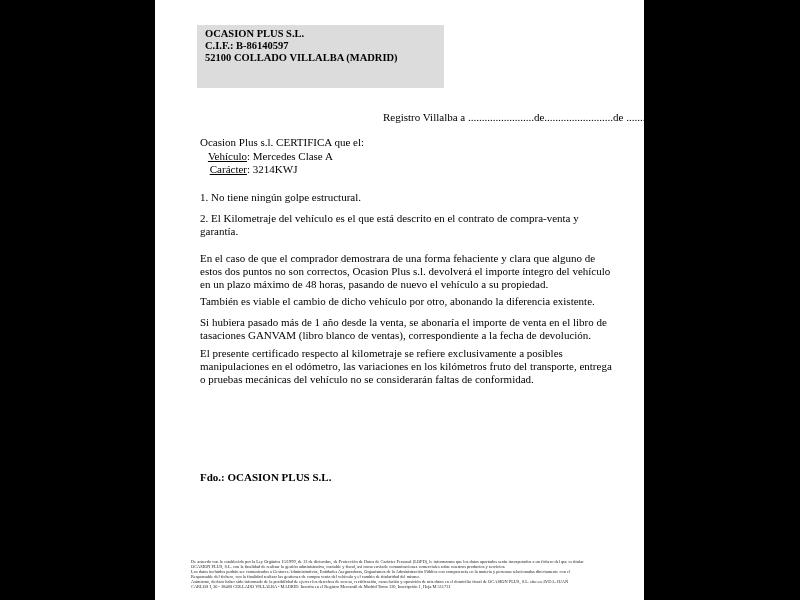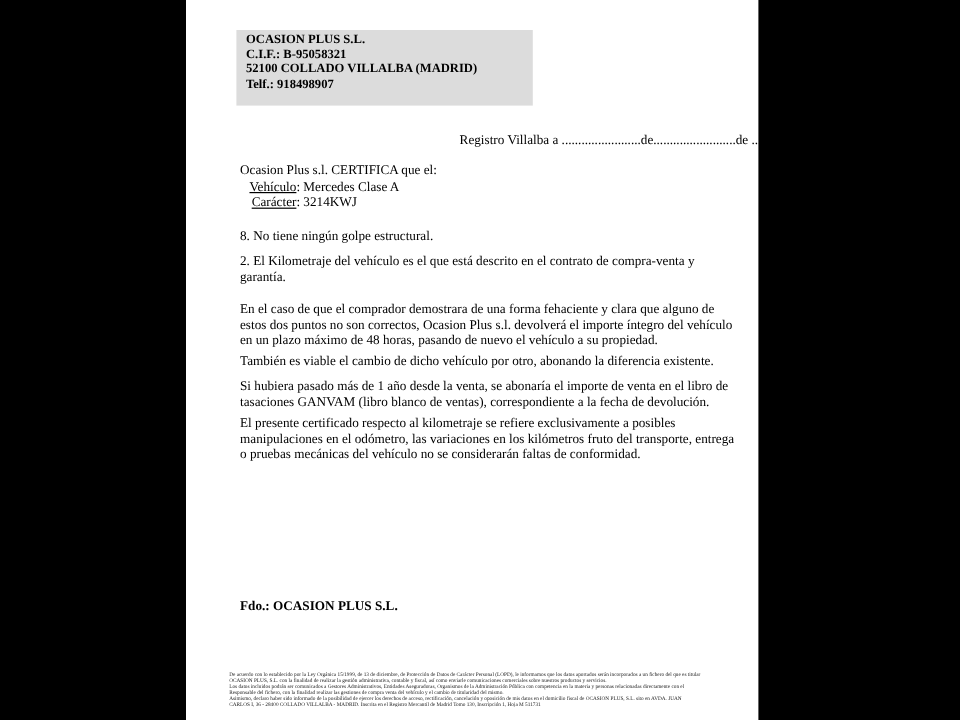--- a/index.html
+++ b/index.html
@@ -9,20 +9,21 @@
     position: relative;
     overflow: hidden;
     font-family: "Liberation Serif", "DejaVu Serif", serif;
     color: #000;
   }
   .page {
     position: absolute;
     left: 155px; top: 0;
     width: 477px; height: 600px;
     background: #ffffff;
+    padding-left: 12px;
   }
   .header-box {
     position: absolute;
     left: 42px; top: 25px;
     width: 247px; height: 63px;
     background: #dcdcdc;
     padding: 3px 0 0 8px;
     box-sizing: border-box;
   }
   .header-box div {
@@ -55,53 +56,51 @@
     left: 45px;
     width: 415px;
     font-size: 11px;
     line-height: 13px;
   }
   .signature {
     position: absolute;
     left: 45px; top: 471px;
     font-size: 11px;
     font-weight: bold;
-    margin-top: 28px;
   }
   .legal {
     position: absolute;
     left: 36px; top: 560px;
     width: 435px;
     font-size: 4.4px;
     line-height: 4.9px;
     color: #222;
   }
   .legal div { white-space: nowrap; overflow: hidden; }
 </style>
 </head>
 <body>
 
 <div class="page">
 
   <div class="header-box">
     <div>OCASION PLUS S.L.</div>
-    <div>C.I.F.: B-95058321</div>
+    <div>C.I.F.: B-86140597</div>
     <div>52100 COLLADO VILLALBA (MADRID)</div>
-    <div>Telf.: 918498907</div>
   </div>
 
   <div class="date-line">Registro Villalba a ........................de.........................de ..........</div>
 
   <div class="certify">
     <div class="row">Ocasion Plus s.l. CERTIFICA que el:</div>
     <div class="row"><span class="lbl">Vehículo</span><span>: Mercedes Clase A</span></div>
     <div class="row"><span class="lbl">Carácter</span><span>: 3214KWJ</span></div>
   </div>
 
-  <div class="body-text" style="top:191px">8. No tiene ningún golpe estructural.</div>
+  <div class="body-text" style="top:191px">1. No tiene ningún golpe estructural.</div>
   <div class="body-text" style="top:212px">2. El Kilometraje del vehículo es el que está descrito en el contrato de compra-venta y garantía.</div>
 
   <div class="body-text" style="top:252px">En el caso de que el comprador demostrara de una forma fehaciente y clara que alguno de estos dos puntos no son correctos, Ocasion Plus s.l. devolverá el importe íntegro del vehículo en un plazo máximo de 48 horas, pasando de nuevo el vehículo a su propiedad.</div>
   <div class="body-text" style="top:295px">También es viable el cambio de dicho vehículo por otro, abonando la diferencia existente.</div>
   <div class="body-text" style="top:316px">Si hubiera pasado más de 1 año desde la venta, se abonaría el importe de venta en el libro de tasaciones GANVAM (libro blanco de ventas), correspondiente a la fecha de devolución.</div>
   <div class="body-text" style="top:347px">El presente certificado respecto al kilometraje se refiere exclusivamente a posibles manipulaciones en el odómetro, las variaciones en los kilómetros fruto del transporte, entrega o pruebas mecánicas del vehículo no se considerarán faltas de conformidad.</div>
 
   <div class="signature">Fdo.: OCASION PLUS S.L.</div>
 
   <div class="legal">

